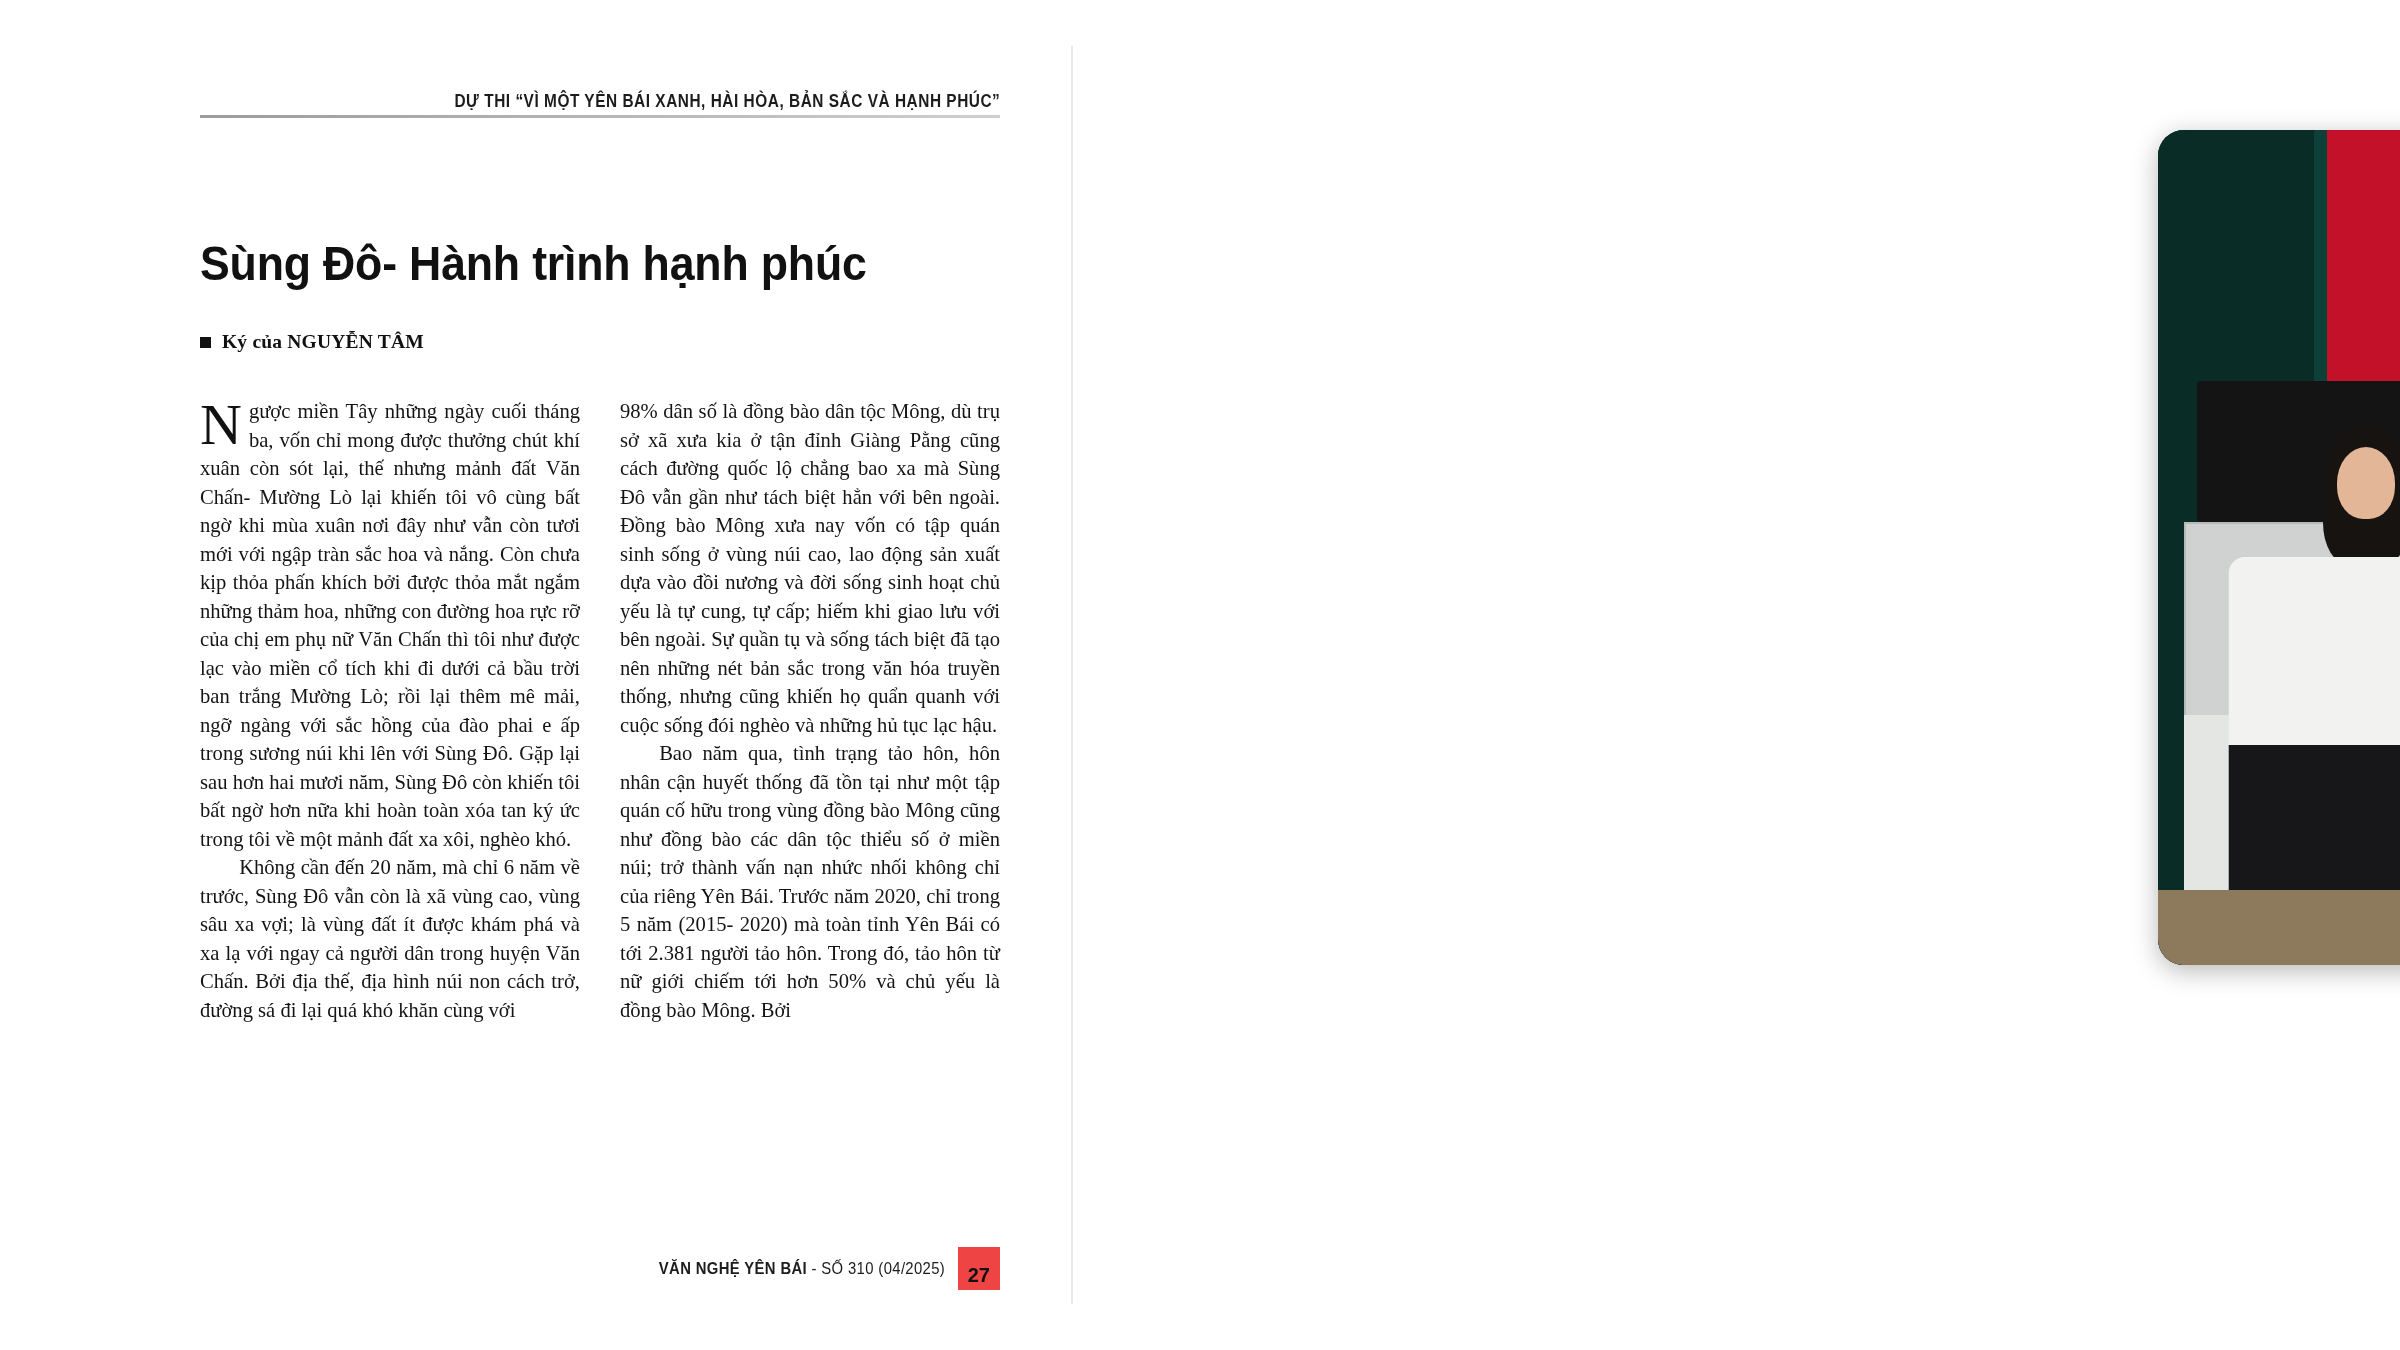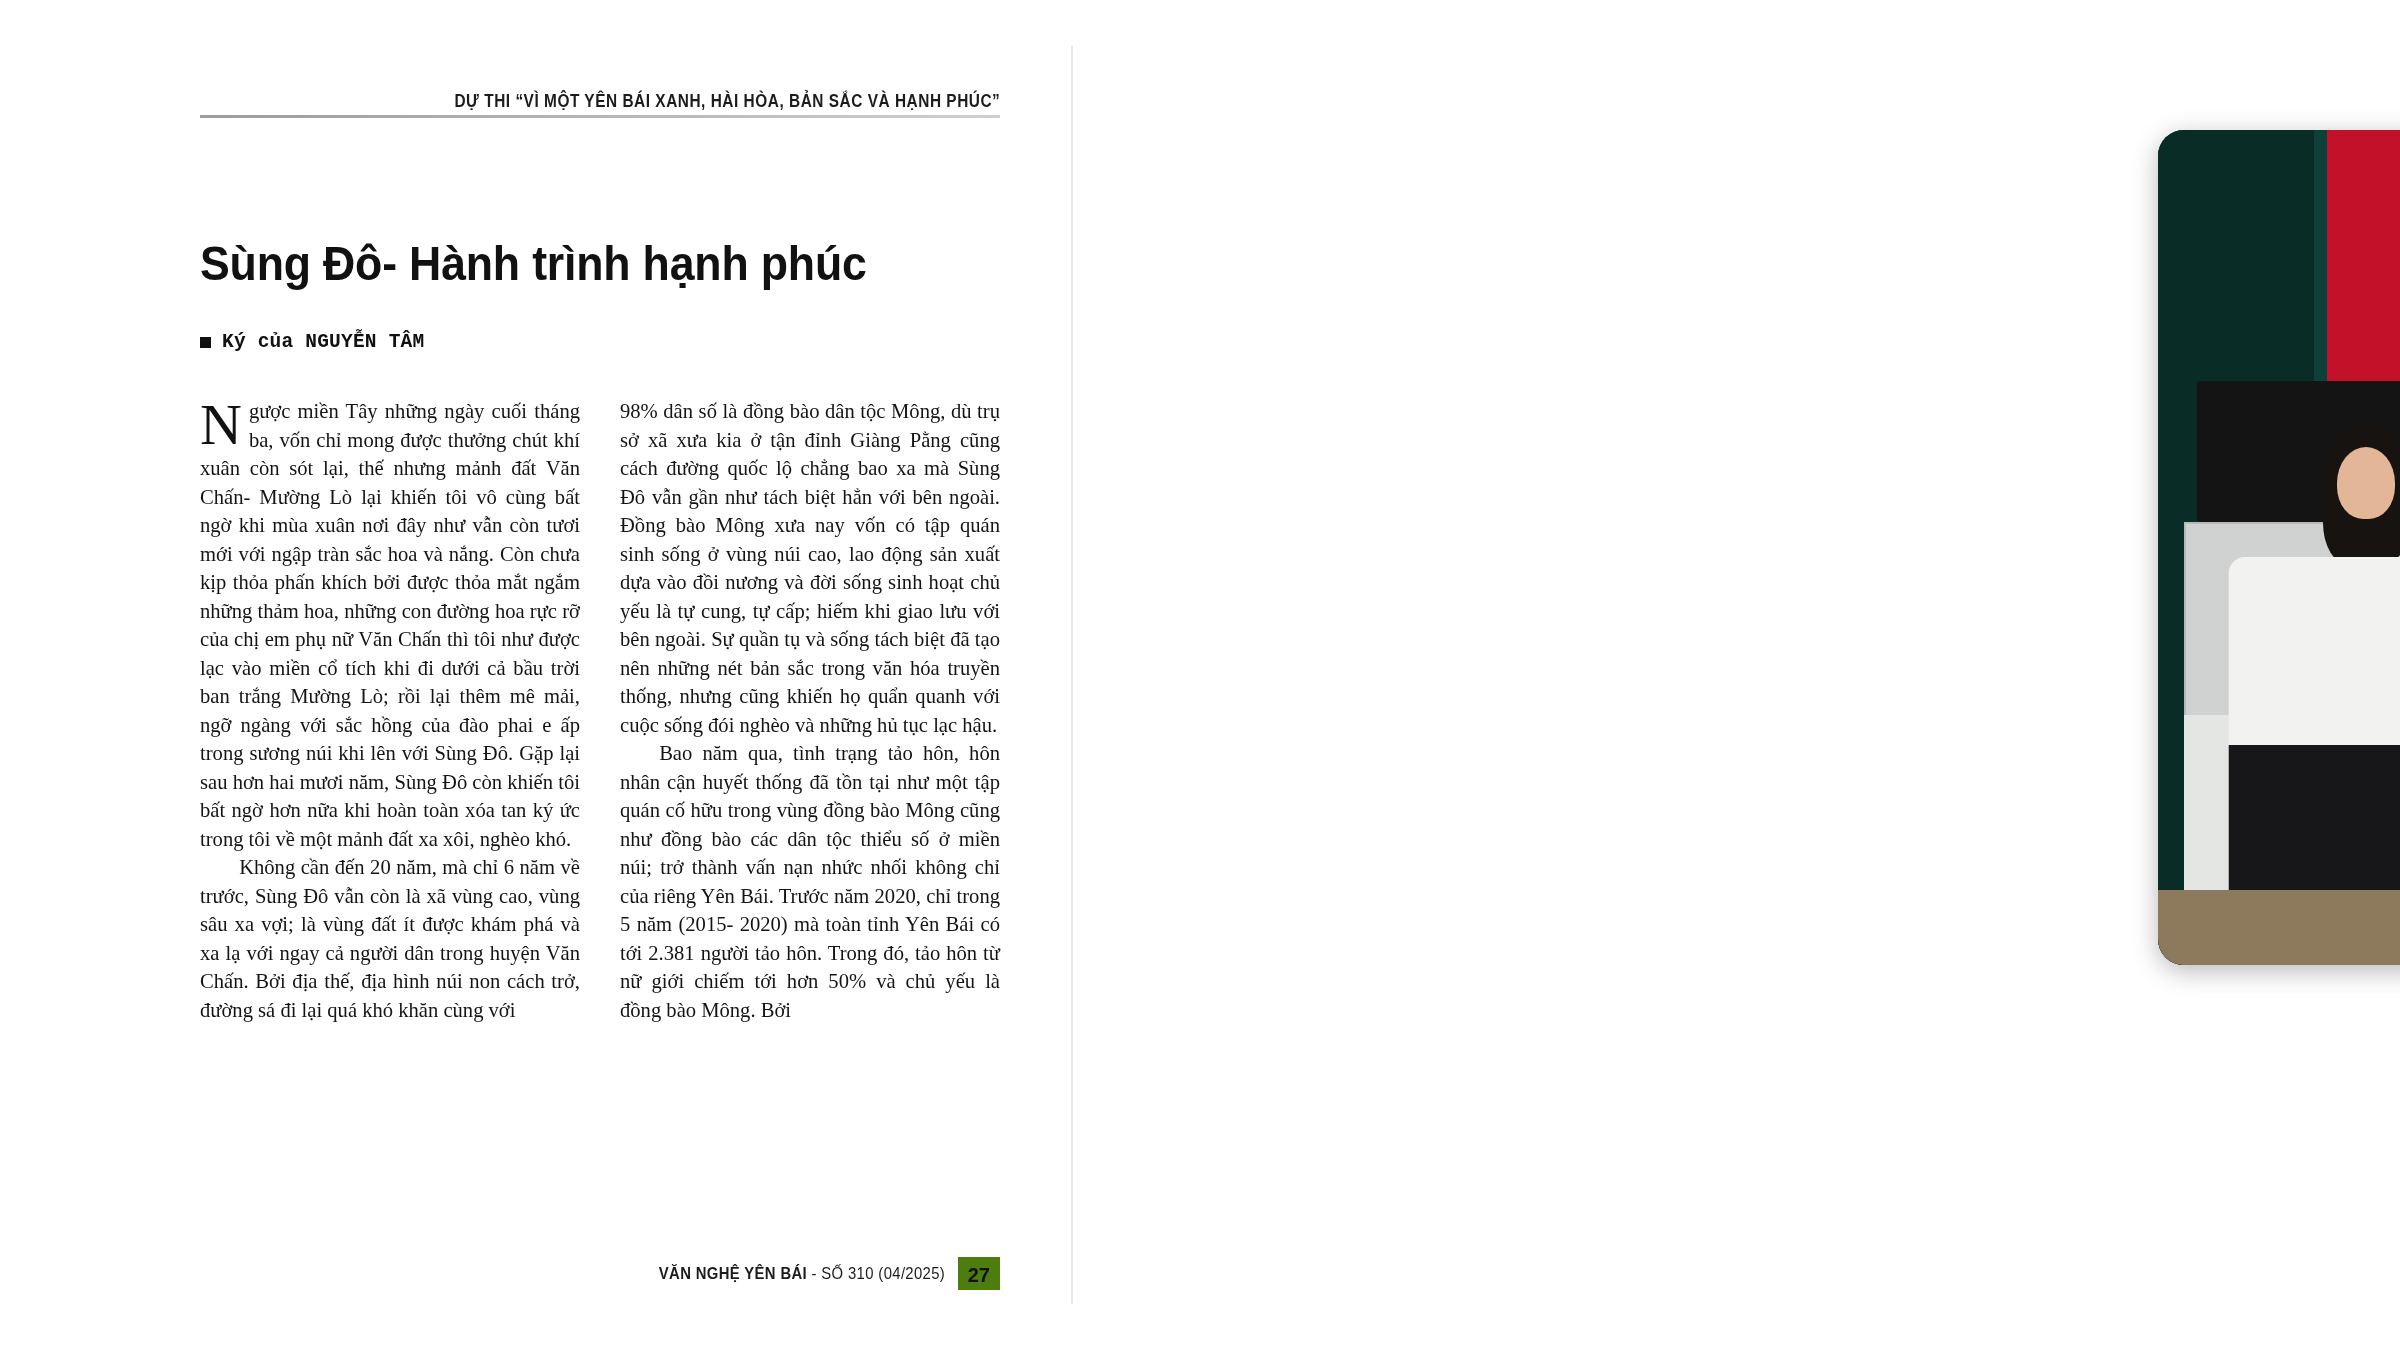--- a/index.html
+++ b/index.html
@@ -37,21 +37,21 @@
     font-weight:700;font-size:48px;color:#111;
     letter-spacing:-.2px;transform:scaleX(.93);transform-origin:left center;
     white-space:nowrap;
   }
 
   .byline{
     margin-top:40px;display:flex;align-items:center;gap:11px;
   }
   .byline .bullet{width:11px;height:11px;background:#111;display:inline-block;}
   .byline .btext{
-    font-family:Liberation Mono, monospace;font-weight:700;
+    font-family:Liberation Serif, serif;font-weight:700;
     font-size:19.5px;color:#111;letter-spacing:.2px;
   }
 
   .cols{
     margin-top:44px;
     display:flex;gap:40px;width:800px;height:790px;
   }
   .col{width:380px;font-size:20.6px;line-height:1.385;color:#141414;text-align:justify;
        text-justify:inter-word;hyphens:none;}
   .col p{margin:0;text-indent:1.9em;}
@@ -65,23 +65,23 @@
     position:absolute;left:200px;right:0;bottom:60px;width:800px;
     display:flex;align-items:center;justify-content:flex-end;gap:0;text-align:right;
   }
   .footer-text{
     font-family:"Liberation Sans",sans-serif;font-size:16.5px;
     color:#1c1c1c;letter-spacing:.4px;
     transform:scaleX(.9);transform-origin:right center;white-space:nowrap;
   }
   .footer-text b{font-weight:700;}
   .footer-pageno{
-    margin-left:13px;background:#4d7c0f;color:#111;
+    margin-left:13px;background:#ef4444;color:#111;
     font-family:"Liberation Sans",sans-serif;font-weight:700;font-size:20px;
-    padding:8px 10px 5px;line-height:1;
+    padding:18px 10px 5px;line-height:1;
   }
 
   
   .right{position:absolute;left:1075px;top:0;width:1325px;height:1350px;background:#fff;}
   .divider{position:absolute;left:1071px;top:46px;width:2px;height:1258px;background:#e9e9e9;}
 
   .photo{
     position:absolute;left:1083px;top:130px;width:1300px;height:835px;
     border-radius:26px;overflow:hidden;
     box-shadow:0 6px 26px rgba(0,0,0,.28);

